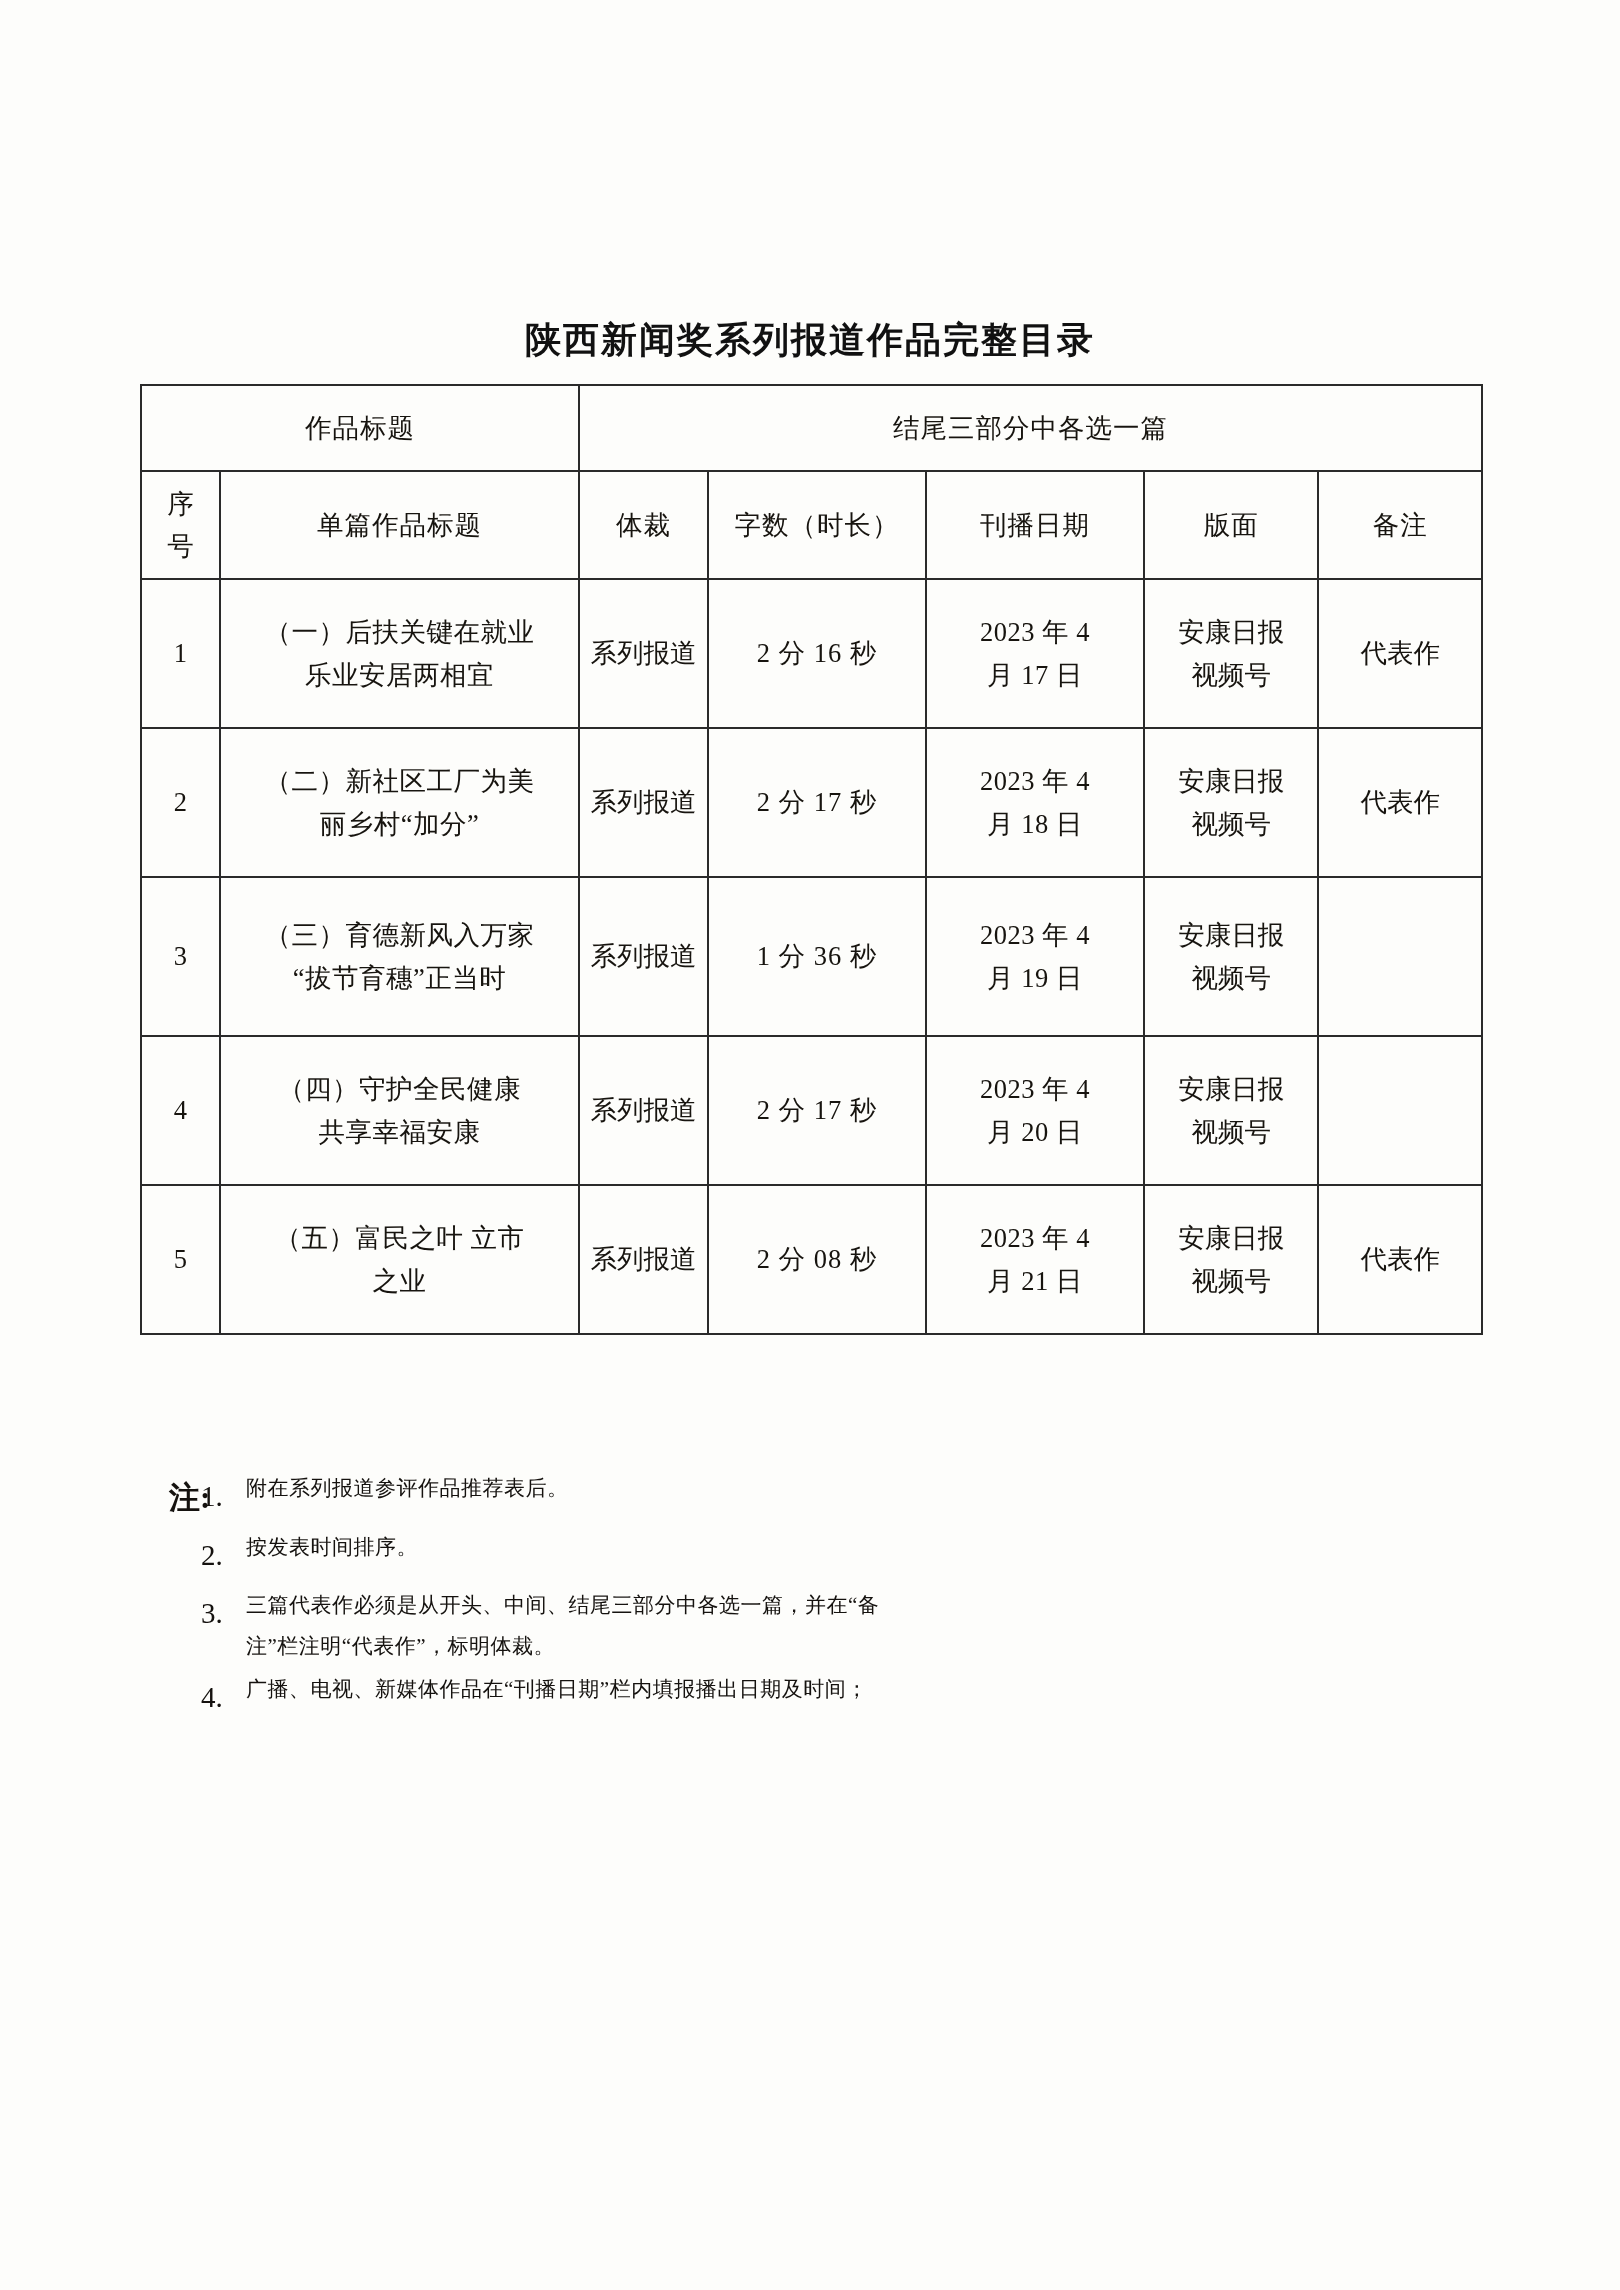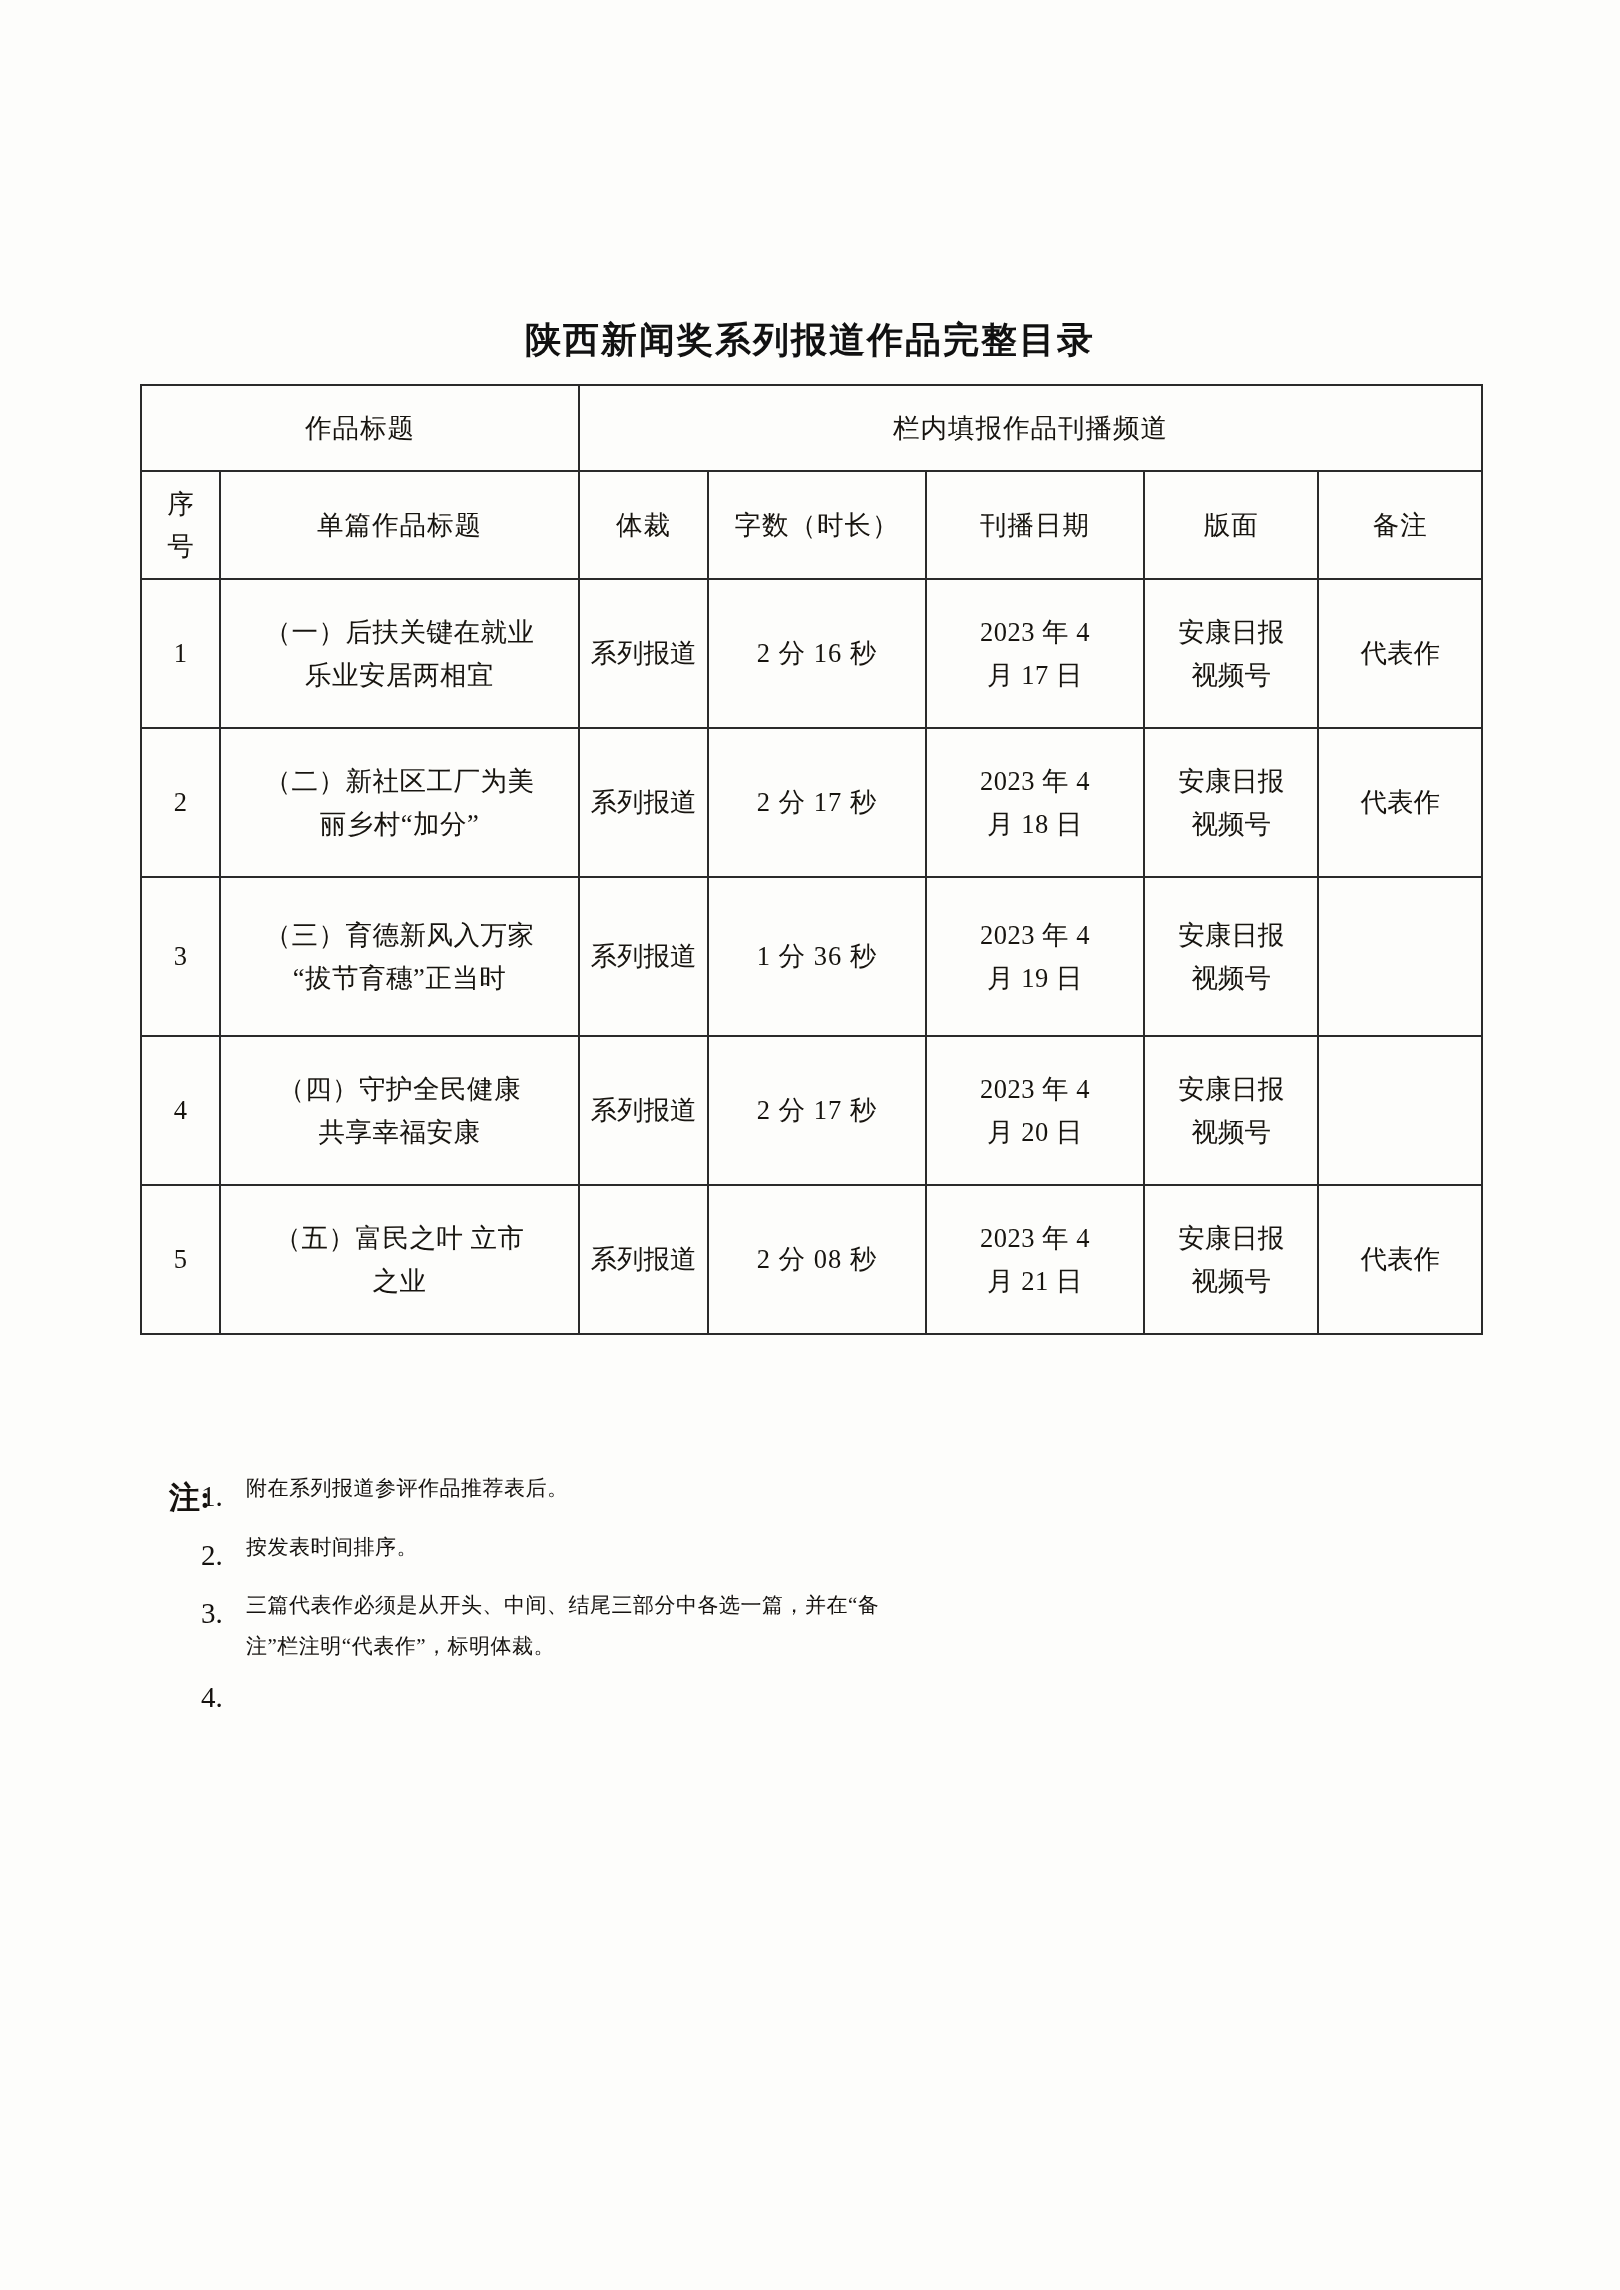--- a/index.html
+++ b/index.html
@@ -168,21 +168,21 @@
       <col style="width:323px">
       <col style="width:116px">
       <col style="width:196px">
       <col style="width:196px">
       <col style="width:157px">
       <col style="width:147px">
     </colgroup>
     <tbody>
       <tr>
         <td colspan="2" class="cell-pad title-label" style="height:84px">作品标题</td>
-        <td colspan="5" class="cell-pad title-value">栏内填报作品刊播频道</td>
+        <td colspan="5" class="cell-pad title-value">结尾三部分中各选一篇</td>
       </tr>
       <tr>
         <td class="cell-pad hdr-narrow" style="height:106px">
           <div>序</div>
           <div>号</div>
         </td>
         <td class="cell-pad hdr">单篇作品标题</td>
         <td class="cell-pad hdr">体裁</td>
         <td class="cell-pad hdr">字数（时长）</td>
         <td class="cell-pad hdr">刊播日期</td>
@@ -310,20 +310,21 @@
           <div class="note-marker">3.</div>
           <div class="note-text">
             <span class="indent">三篇代表作必须是从开头、中间、结尾三部分中各选一篇，并在“备</span>
             <span class="indent note-sub">注”栏注明“代表作”，标明体裁。</span>
           </div>
         </div>
 
         <div class="note-item">
           <div class="note-marker">4.</div>
           <div class="note-text">
+            <span class="indent">广播、电视、新媒体作品在“刊播日期”栏内填报播出日期及时间；</span>
           </div>
         </div>
 
       </div>
     </div>
   </div>
 
 </div>
 
 

